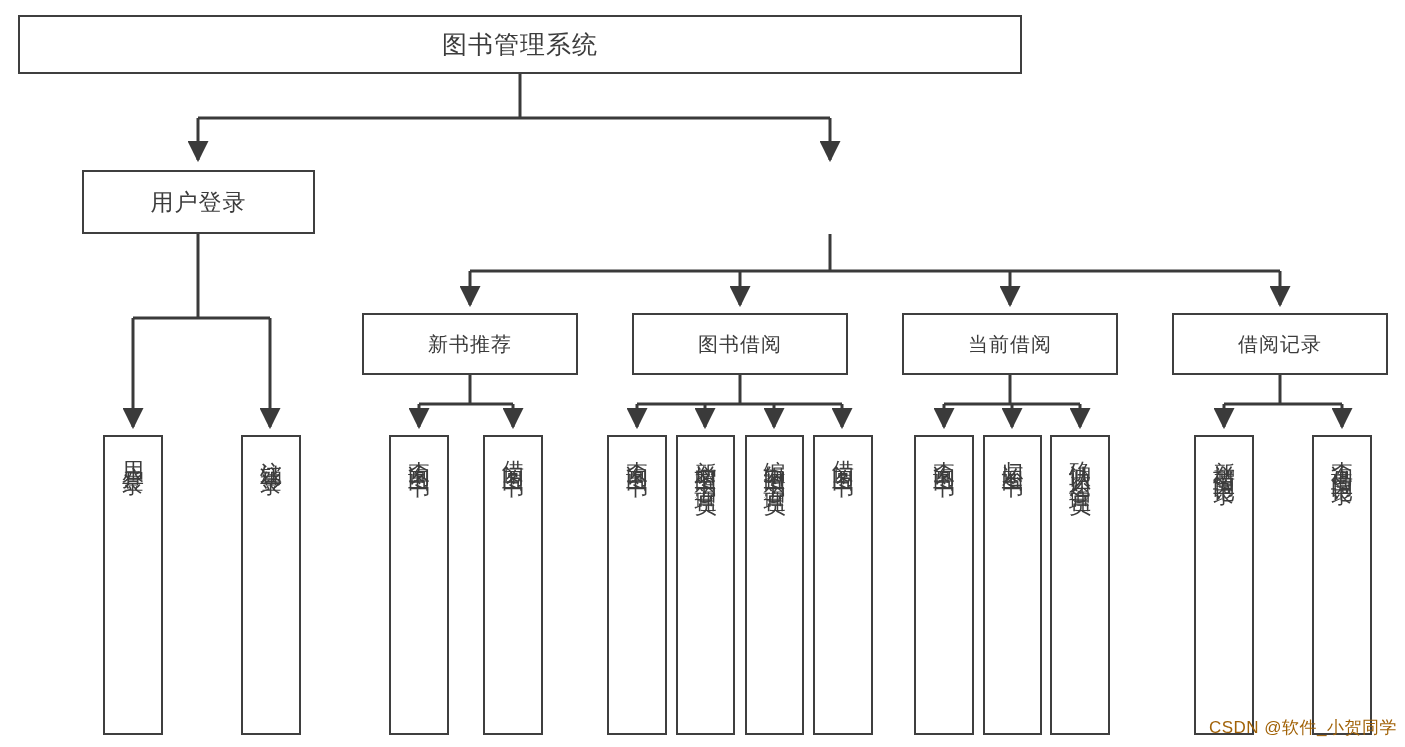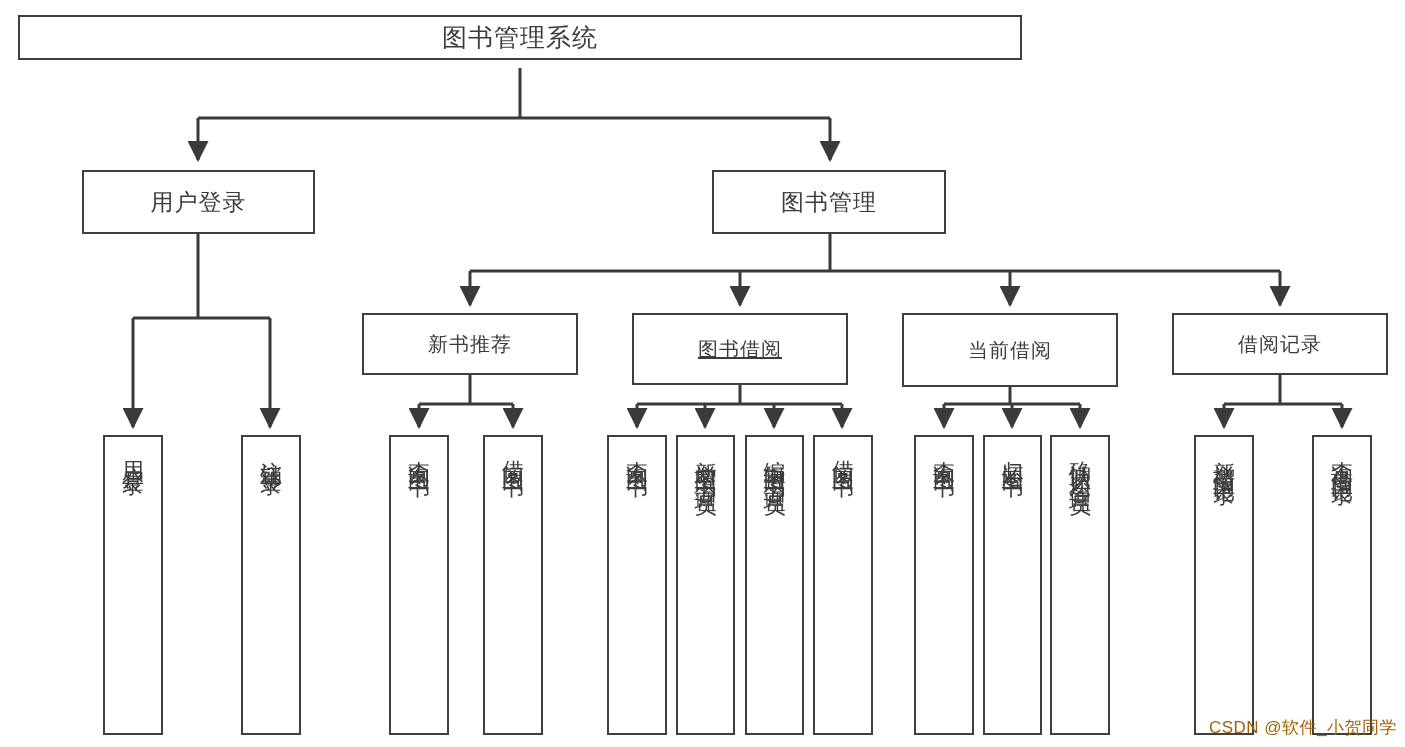--- a/index.html
+++ b/index.html
@@ -120,38 +120,35 @@
       <path d="M 1012 404 L 1012 427" marker-end="url(#arrow)"></path>
       <path d="M 1080 404 L 1080 427" marker-end="url(#arrow)"></path>
 
       <path d="M 1280 375 L 1280 404"></path>
       <path d="M 1224 404 L 1342 404"></path>
       <path d="M 1224 404 L 1224 427" marker-end="url(#arrow)"></path>
       <path d="M 1342 404 L 1342 427" marker-end="url(#arrow)"></path>
     </g>
   </svg>
 
-  <div class="node root" style="left:18px; top:15px; width:1004px; height:45px;">
+  <div class="node root" style="left:18px; top:15px; width:1004px; height:59px;">
     <span>图书管理系统</span>
   </div>
 
   <div class="node level2" style="left:82px; top:170px; width:233px; height:64px;">
     <span>用户登录</span>
   </div>
-  <div class="node level2" style="left:712px; top:170px; width:234px; height:64px;">
-    <span>图书管理</span>
-  </div>
 
   <div class="node level3" style="left:362px; top:313px; width:216px; height:62px;">
     <span>新书推荐</span>
   </div>
-  <div class="node level3" style="left:632px; top:313px; width:216px; height:72px;text-decoration:underline;">
+  <div class="node level3" style="left:632px; top:313px; width:216px; height:62px;">
     <span>图书借阅</span>
   </div>
-  <div class="node level3" style="left:902px; top:313px; width:216px; height:74px;text-align:center;">
+  <div class="node level3" style="left:902px; top:313px; width:216px; height:62px;text-align:center;">
     <span>当前借阅</span>
   </div>
   <div class="node level3" style="left:1172px; top:313px; width:216px; height:62px;">
     <span>借阅记录</span>
   </div>
 
   <div class="node leaf" style="left:103px; top:435px; width:60px; height:300px;">
     <span class="vtext">用户登录</span>
   </div>
   <div class="node leaf" style="left:241px; top:435px; width:60px; height:300px;">

